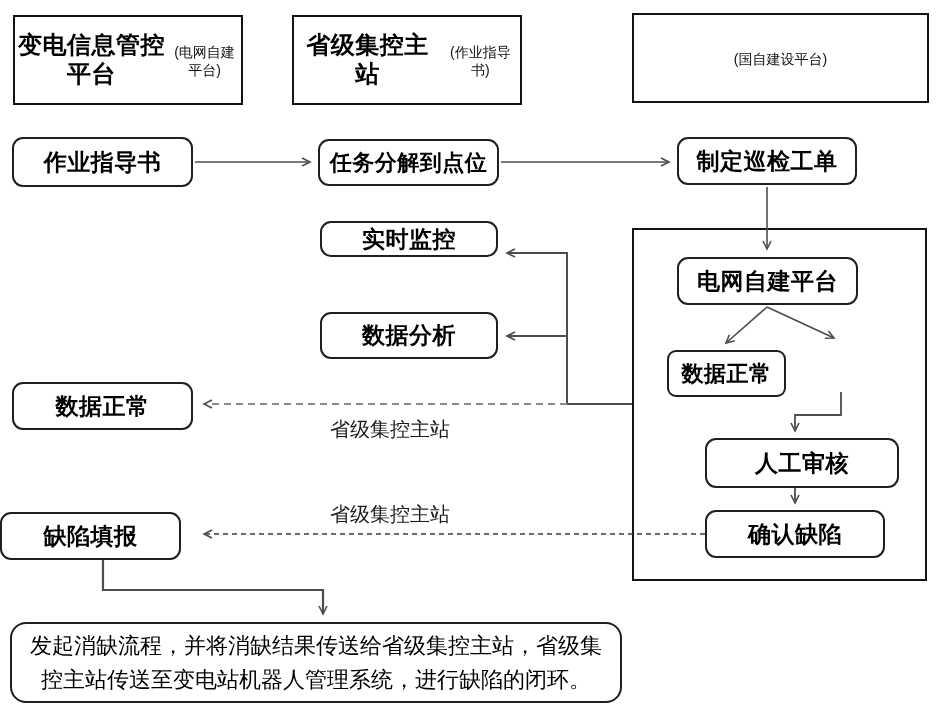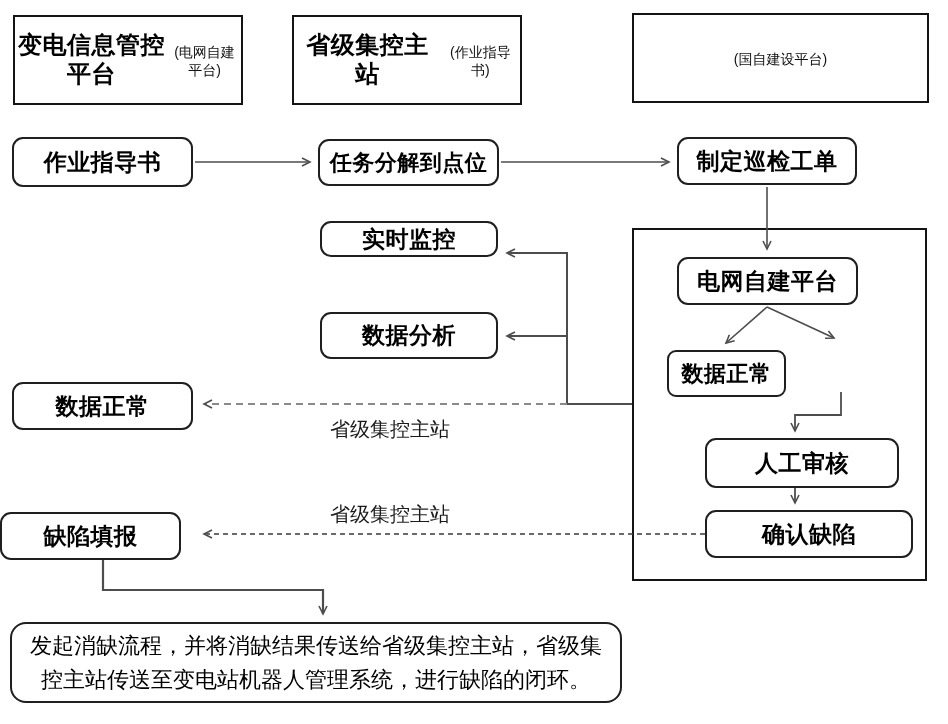--- a/index.html
+++ b/index.html
@@ -57,21 +57,21 @@
   <div class="node" style="left:12px;top:137px;width:181px;height:50px;">作业指导书</div>
   <div class="node" style="left:318px;top:139px;width:181px;height:47px;font-size:22px;">任务分解到点位</div>
   <div class="node" style="left:677px;top:137px;width:180px;height:48px;">制定巡检工单</div>
   <div class="node" style="left:320px;top:221px;width:178px;height:36px;">实时监控</div>
   <div class="node" style="left:320px;top:312px;width:178px;height:47px;">数据分析</div>
   <div class="node" style="left:12px;top:382px;width:181px;height:48px;">数据正常</div>
   <div class="node" style="left:0;top:512px;width:181px;height:48px;">缺陷填报</div>
   <div class="node" style="left:677px;top:257px;width:181px;height:48px;">电网自建平台</div>
   <div class="node small" style="left:667px;top:350px;width:119px;height:47px;">数据正常</div>
   <div class="node" style="left:705px;top:438px;width:194px;height:50px;">人工审核</div>
-  <div class="node" style="left:705px;top:510px;width:208px;height:48px;">确认缺陷</div>
+  <div class="node" style="left:705px;top:510px;width:180px;height:48px;">确认缺陷</div>
 
   <div class="flow-label" style="left:300px;top:416px;width:180px;">省级集控主站</div>
   <div class="flow-label" style="left:300px;top:501px;width:180px;">省级集控主站</div>
 
   <div class="footer-box" style="left:10px;top:622px;width:612px;height:81px;">发起消缺流程，并将消缺结果传送给省级集控主站，省级集控主站传送至变电站机器人管理系统，进行缺陷的闭环。</div>
 
   <svg id="wires" width="948" height="724" viewBox="0 0 948 724">
     <defs>
       <marker id="arw" markerWidth="14" markerHeight="14" refX="9" refY="5" orient="auto" markerUnits="userSpaceOnUse">
         <path d="M1,1 L9,5 L1,9" fill="none" stroke="#4d4d4d" stroke-width="1.6"></path>

